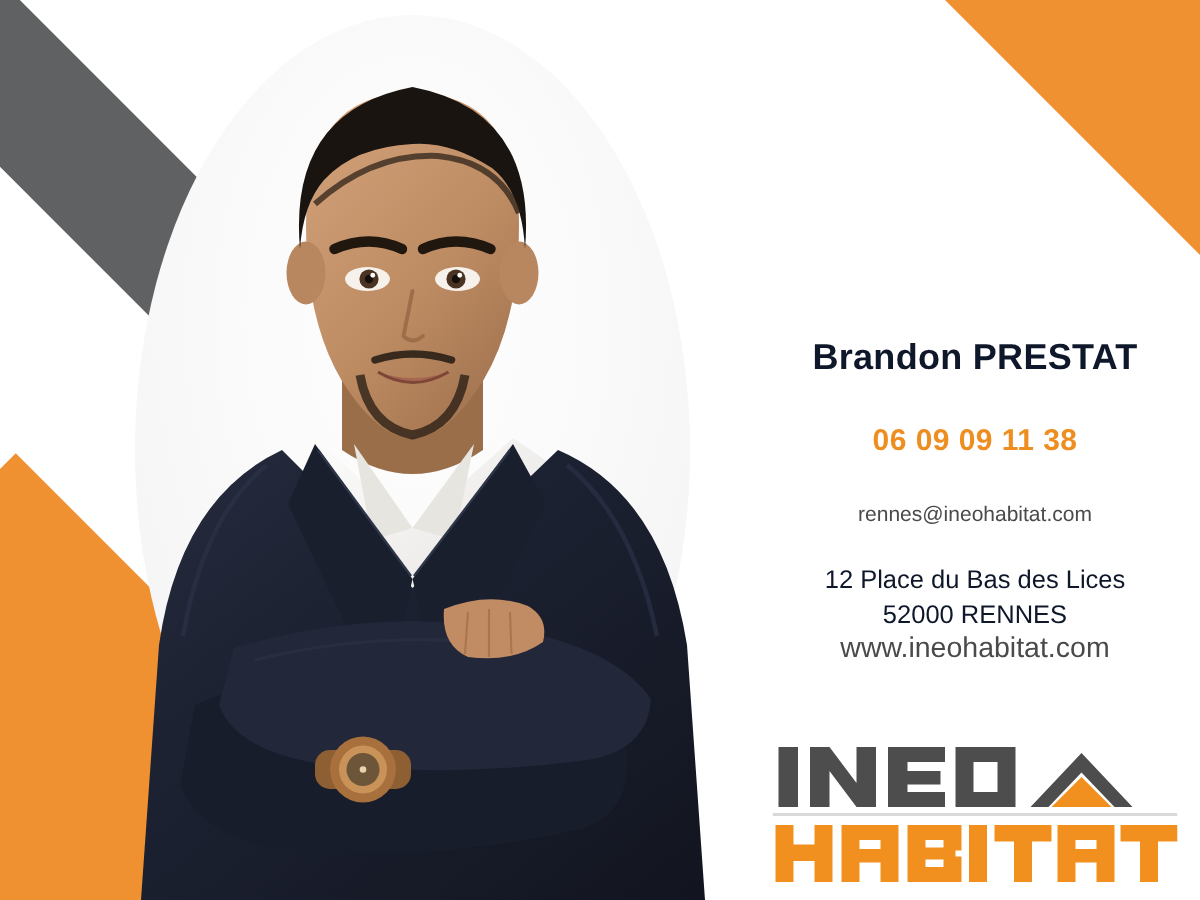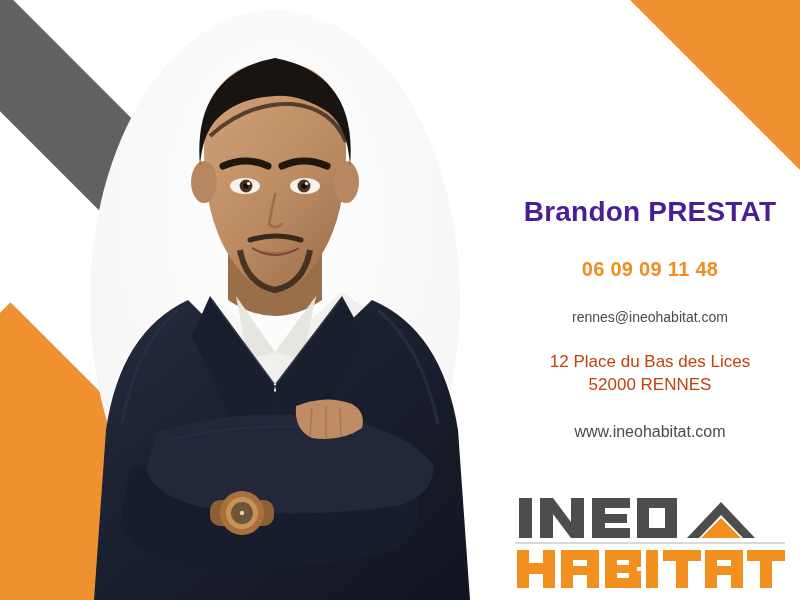--- a/index.html
+++ b/index.html
@@ -93,46 +93,46 @@
   
   .contact {
     position: absolute;
     left: 500px;
     top: 196px;
     width: 300px;
     text-align: center;
     color: #3f3f3f;
   }
   .c-name {
-    font-size: 28px;
+    font-size: 24px;
     font-weight: bold;
-    color: #4c1d95;
+    color: #0f172a;
     letter-spacing: 0.2px;
+    margin-top: 29px;
   }
   .c-phone {
     margin-top: 30px;
     font-size: 20px;
     font-weight: bold;
     color: #EF8E20;
     letter-spacing: 0.3px;
   }
   .c-email {
     margin-top: 28px;
     font-size: 14px;
     color: #4a4a4a;
   }
   .c-address {
     margin-top: 26px;
     font-size: 17px;
     line-height: 1.35;
-    color: #c2410c;
+    color: #0f172a;
   }
   .c-web {
-    margin-top: 26px;
-    font-size: 16px;
+    font-size: 19px;
     color: #4a4a4a;
   }
 
   
   .logo {
     position: absolute;
     left: 515px;
     top: 490px;
     width: 270px;
     height: 100px;
@@ -242,21 +242,21 @@
       <path d="M192 248 Q215 260 239 248 Q215 256 192 248 Z" fill="#a66652"></path>
       <path d="M192 248 Q215 262 239 248" stroke="#7d4636" stroke-width="2" fill="none"></path>
 
       <path d="M190 240 Q215 232 241 240" stroke="#221a12" stroke-width="5" fill="none" opacity="0.85" stroke-linecap="round"></path>
       <path d="M180 250 Q186 284 215 290 Q244 284 250 250" stroke="#241b13" stroke-width="6" fill="none" opacity="0.75"></path>
     </svg>
   </div>
 
   <div class="contact">
     <div class="c-name">Brandon PRESTAT</div>
-    <div class="c-phone">06 09 09 11 48</div>
+    <div class="c-phone">06 09 09 11 38</div>
     <div class="c-email">rennes@ineohabitat.com</div>
     <div class="c-address">
       <div>12 Place du Bas des Lices</div>
       <div>52000 RENNES</div>
     </div>
     <div class="c-web">www.ineohabitat.com</div>
   </div>
 
   <div class="logo">
     <svg viewBox="0 0 270 100" xmlns="http://www.w3.org/2000/svg">

